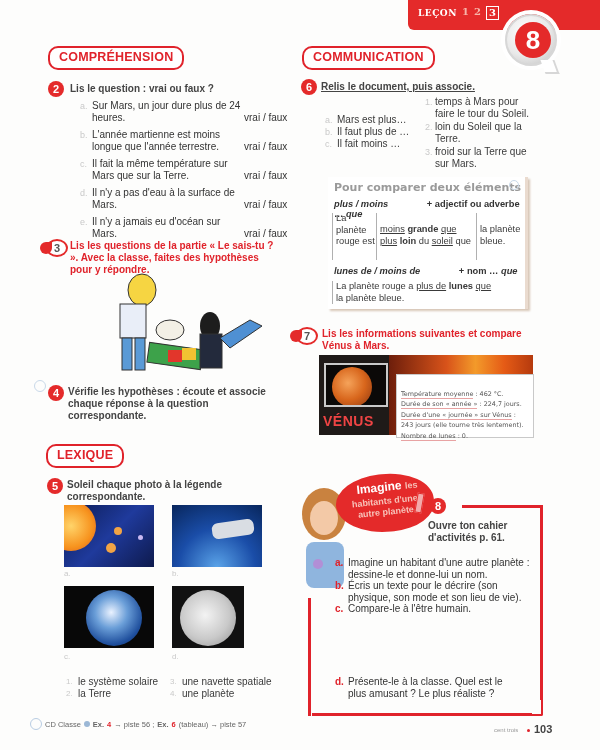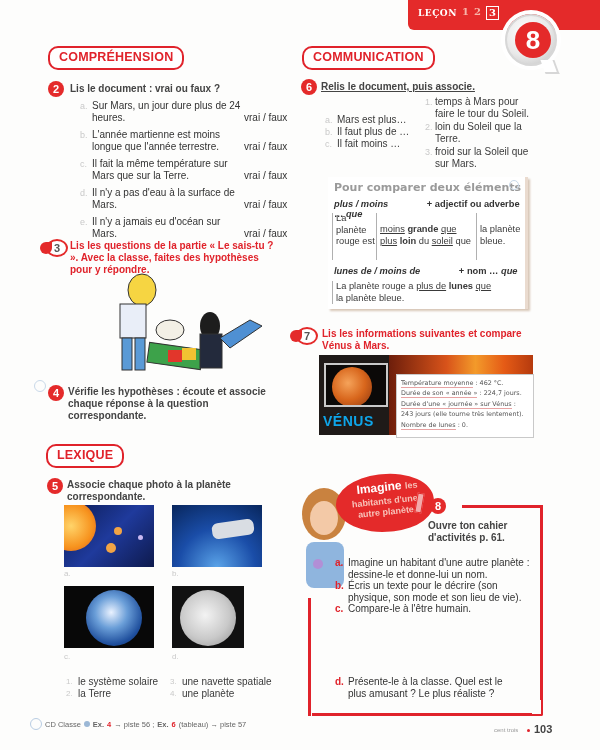--- a/index.html
+++ b/index.html
@@ -49,22 +49,22 @@
   .gb-cols .c1 { width: 44px; }
   .gb-cols .c2 { width: 100px; padding-top: 11px; }
   .gb-cols .c3 { width: 50px; padding-top: 11px; }
   .u { text-decoration: underline; }
   .gb-ex2 { position: absolute; left: 4px; top: 104px; border-left: 1px solid #b0b0b0; padding-left: 3px; font-family: "Liberation Sans", sans-serif; font-size: 9.3px; line-height: 11.5px; }
 
   .venus-card { position: absolute; left: 319px; top: 355px; width: 184px; height: 80px; background: #1f1a18; }
   .venus-card .fire { position: absolute; left: 70px; top: 0; right: -30px; height: 80px; background: linear-gradient(90deg, #6d1e0b 0%, #d8531a 40%, #f39a2a 60%, #e55b16 80%, #b53a0e 100%); }
   .venus-planet-frame { position: absolute; left: 5px; top: 8px; width: 64px; height: 44px; border: 2px solid #c9c9c9; background: #0b0908; overflow: hidden; }
   .venus-planet { position: absolute; left: 6px; top: 2px; width: 40px; height: 40px; border-radius: 50%; background: radial-gradient(circle at 40% 40%, #f5a35a 0%, #d8661c 50%, #8a3510 100%); }
-  .venus-label { position: absolute; left: 4px; top: 58px; color: #0ea5e9; font-weight: bold; font-size: 14px; font-family: "Liberation Sans", sans-serif; letter-spacing: 0.5px; }
-  .venus-info { position: absolute; left: 396px; top: 374px; width: 138px; height: 64px; background: #fff; border: 1px solid #c9c9c9; padding: 3px 4px; font-size: 6.4px; line-height: 10.4px; color: #555; font-family: "DejaVu Sans", sans-serif; }
+  .venus-label { position: absolute; left: 4px; top: 58px; color: #ef4444; font-weight: bold; font-size: 14px; font-family: "Liberation Sans", sans-serif; letter-spacing: 0.5px; }
+  .venus-info { position: absolute; left: 396px; top: 374px; width: 138px; height: 64px; background: #fff; border: 1px solid #c9c9c9; padding: 14px 4px; font-size: 6.4px; line-height: 10.4px; color: #555; font-family: "DejaVu Sans", sans-serif; }
   .venus-info .lbl { border-bottom: 1px solid #e8a3a3; }
 
   .illus { position: absolute; left: 80px; top: 268px; width: 190px; height: 108px; }
   .photo { position: absolute; width: 90px; height: 62px; }
   .p-sun { left: 64px; top: 505px; background: linear-gradient(135deg, #0b1b52 0%, #1f3a9c 50%, #0e1a4d 100%); overflow: hidden; }
   .p-sun .sun { position: absolute; left: -18px; top: -4px; width: 50px; height: 50px; border-radius: 50%; background: radial-gradient(circle, #ffd46a 0%, #f7931e 60%, #d9541d 100%); }
   .p-sun .pl { position: absolute; border-radius: 50%; background: #f2a445; }
   .p-shuttle { left: 172px; top: 505px; background: radial-gradient(circle at 50% 100%, #5aa3e8 0%, #1a4da8 50%, #08265c 100%); }
   .p-shuttle .ship { position: absolute; left: 40px; top: 16px; width: 42px; height: 16px; background: #d9dde3; border-radius: 6px; transform: rotate(-8deg); }
   .p-earth { left: 64px; top: 586px; background: #080808; }
@@ -119,21 +119,21 @@
   <span class="cur">3</span>
 </div>
 <div class="module-badge">
   <div class="num">8</div>
   <div class="tail"></div>
 </div>
 
 <div class="sec-title" style="left:48px;top:46px;">COMPRÉHENSION</div>
 
 <div class="ex-num" style="left:48px;top:81px;">2</div>
-<div class="instr" style="left:70px;top:83px;">Lis le document : vrai ou faux ?</div>
+<div class="instr" style="left:70px;top:83px;">Lis le question : vrai ou faux ?</div>
 
 <div class="list" style="left:80px;top:100px;">
   <div class="vf-row">
       <span class="letter">a.</span>
       <span class="text">Sur Mars, un jour dure plus de 24 heures.</span>
       <span class="vf">vrai / faux</span>
     </div>
   <div class="vf-row">
       <span class="letter">b.</span>
       <span class="text">L'année martienne est moins longue que l'année terrestre.</span>
@@ -172,21 +172,21 @@
   <rect x="120" y="66" width="22" height="34" fill="#232a3c" stroke="#333" stroke-width="1"></rect>
   <path d="M140 70 L170 52 L182 58 L150 80 Z" fill="#4f90d3" stroke="#333" stroke-width="1"></path>
 </svg>
 
 <div class="deco-circle" style="left:34px;top:380px;"></div>
 <div class="ex-num" style="left:48px;top:385px;">4</div>
 <div class="instr" style="left:68px;top:386px;width:200px;">Vérifie les hypothèses : écoute et associe chaque réponse à la question correspondante.</div>
 
 <div class="sec-title" style="left:46px;top:444px;">LEXIQUE</div>
 <div class="ex-num" style="left:47px;top:478px;">5</div>
-<div class="instr" style="left:67px;top:479px;width:180px;">Associe chaque photo à la planète correspondante.</div>
+<div class="instr" style="left:67px;top:479px;width:180px;">Soleil chaque photo à la légende correspondante.</div>
 
 <div class="photo p-sun">
   <div class="sun"></div>
   <div class="pl" style="left:50px;top:22px;width:8px;height:8px;"></div>
   <div class="pl" style="left:42px;top:38px;width:10px;height:10px;"></div>
   <div class="pl" style="left:74px;top:30px;width:5px;height:5px;background:#c9b9f2;"></div>
 </div>
 <div class="photo-letter" style="left:64px;top:569px;">a.</div>
 <div class="photo p-shuttle">
     <div class="ship"></div>
@@ -244,21 +244,21 @@
   <div class="row">
       <span class="n">1.</span>
       <span class="t">temps à Mars pour faire le tour du Soleil.</span>
     </div>
   <div class="row">
       <span class="n">2.</span>
       <span class="t">loin du Soleil que la Terre.</span>
     </div>
   <div class="row">
       <span class="n">3.</span>
-      <span class="t">froid sur la Soleil que sur Mars.</span>
+      <span class="t">froid sur la Terre que sur Mars.</span>
     </div>
 </div>
 
 <div class="grammar-box">
   <div class="gb-title">Pour comparer deux éléments</div>
   <div class="gb-icon"></div>
   <div class="gb-rule" style="top:22px;"><i>plus / moins</i><b> + adjectif ou adverbe … </b><i>que</i></div>
   <div class="gb-cols">
     <div class="c c1">La planète rouge est</div>
     <div class="c c2">

